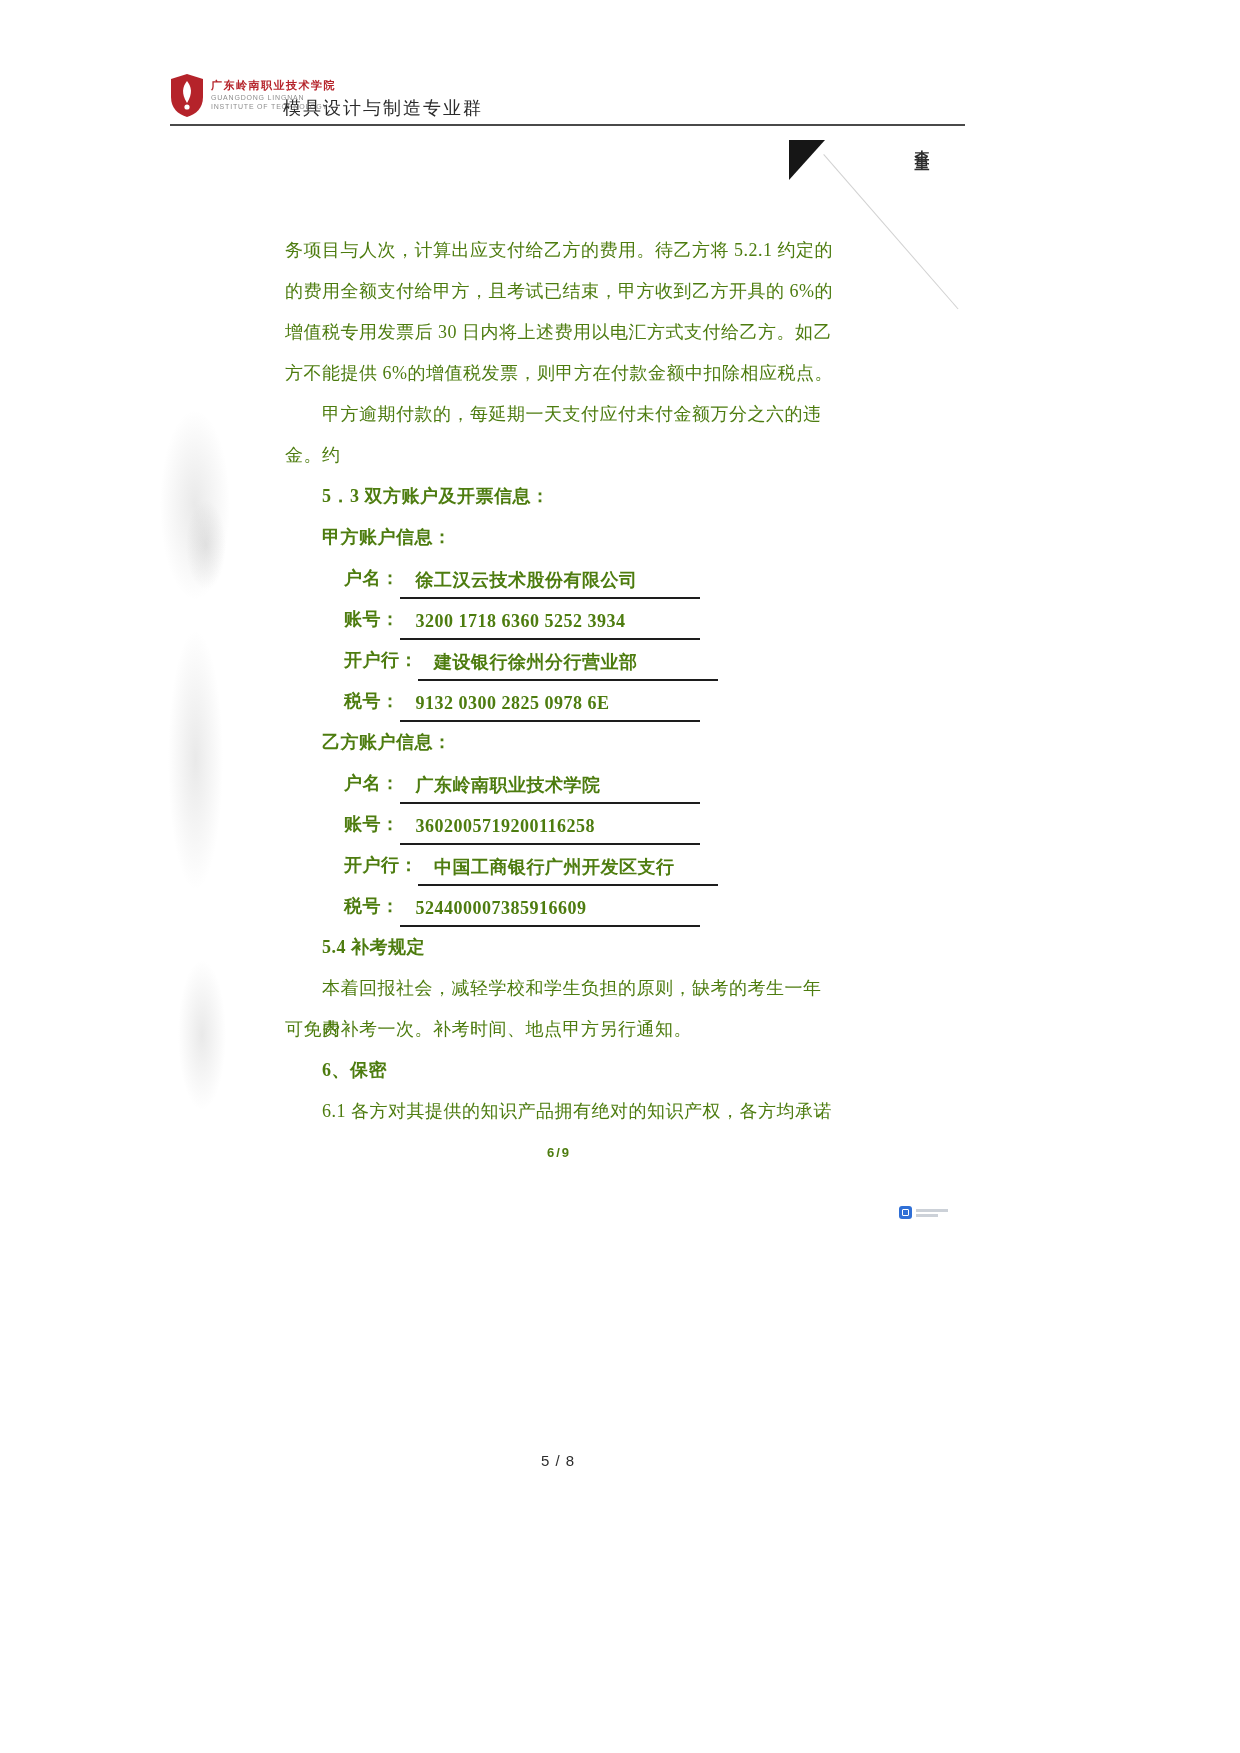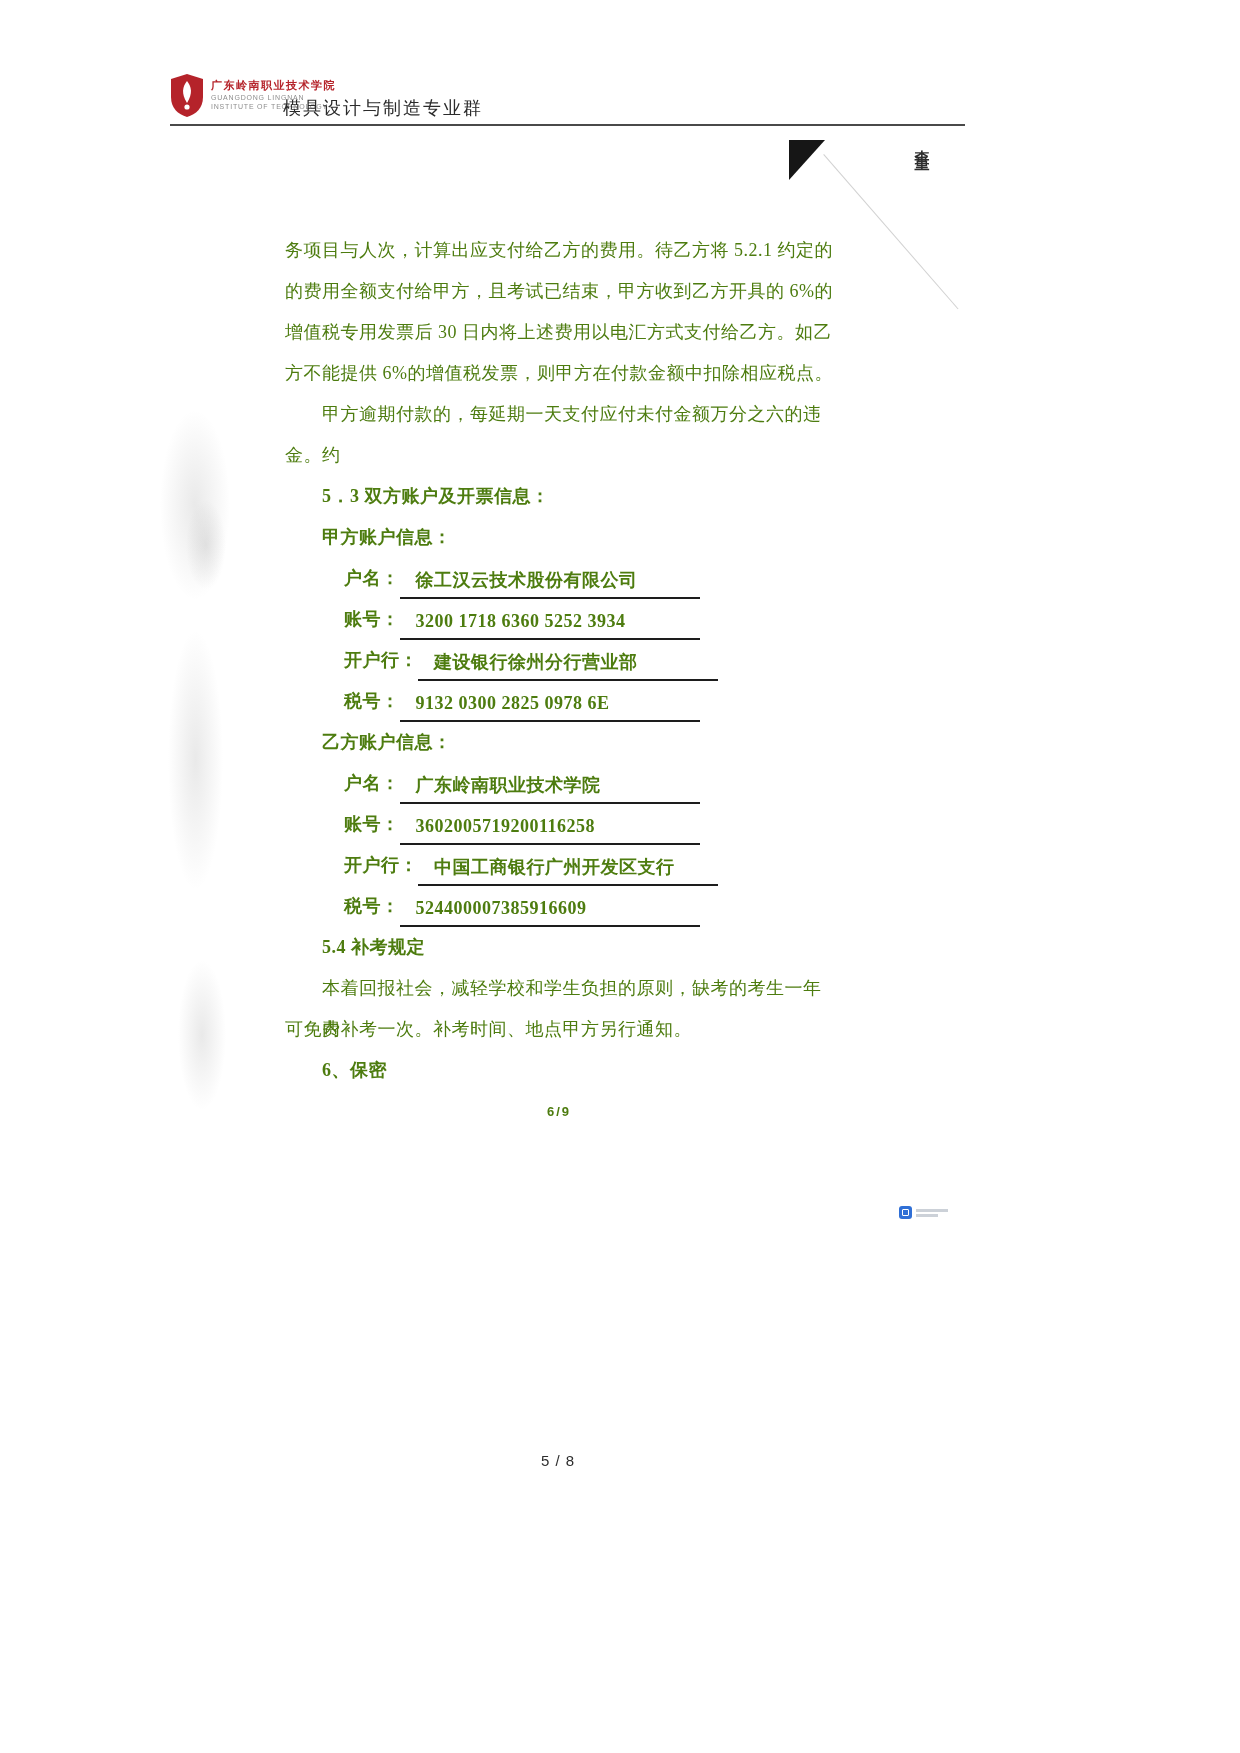--- a/index.html
+++ b/index.html
@@ -162,20 +162,21 @@
       <span class="field-label">开户行：</span><span class="field-value">中国工商银行广州开发区支行</span>
     </div>
     <div class="line indent">
       <span class="field-label">税号：</span><span class="field-value">524400007385916609</span>
     </div>
 
     <div class="line indent b">5.4 补考规定</div>
     <div class="line indent">本着回报社会，减轻学校和学生负担的原则，缺考的考生一年内</div>
     <div class="line">可免费补考一次。补考时间、地点甲方另行通知。</div>
     <div class="line indent b">6、保密</div>
+    <div class="line indent">6.1 各方对其提供的知识产品拥有绝对的知识产权，各方均承诺</div>
 
     <div class="scan-pagenum">6/9</div>
   </div>
 
   <div class="footer-page">5 / 8</div>
 
   <div class="wm">
     <div class="wm-icon"></div>
     <div class="wm-lines">
       <div class="wm-line"></div>

